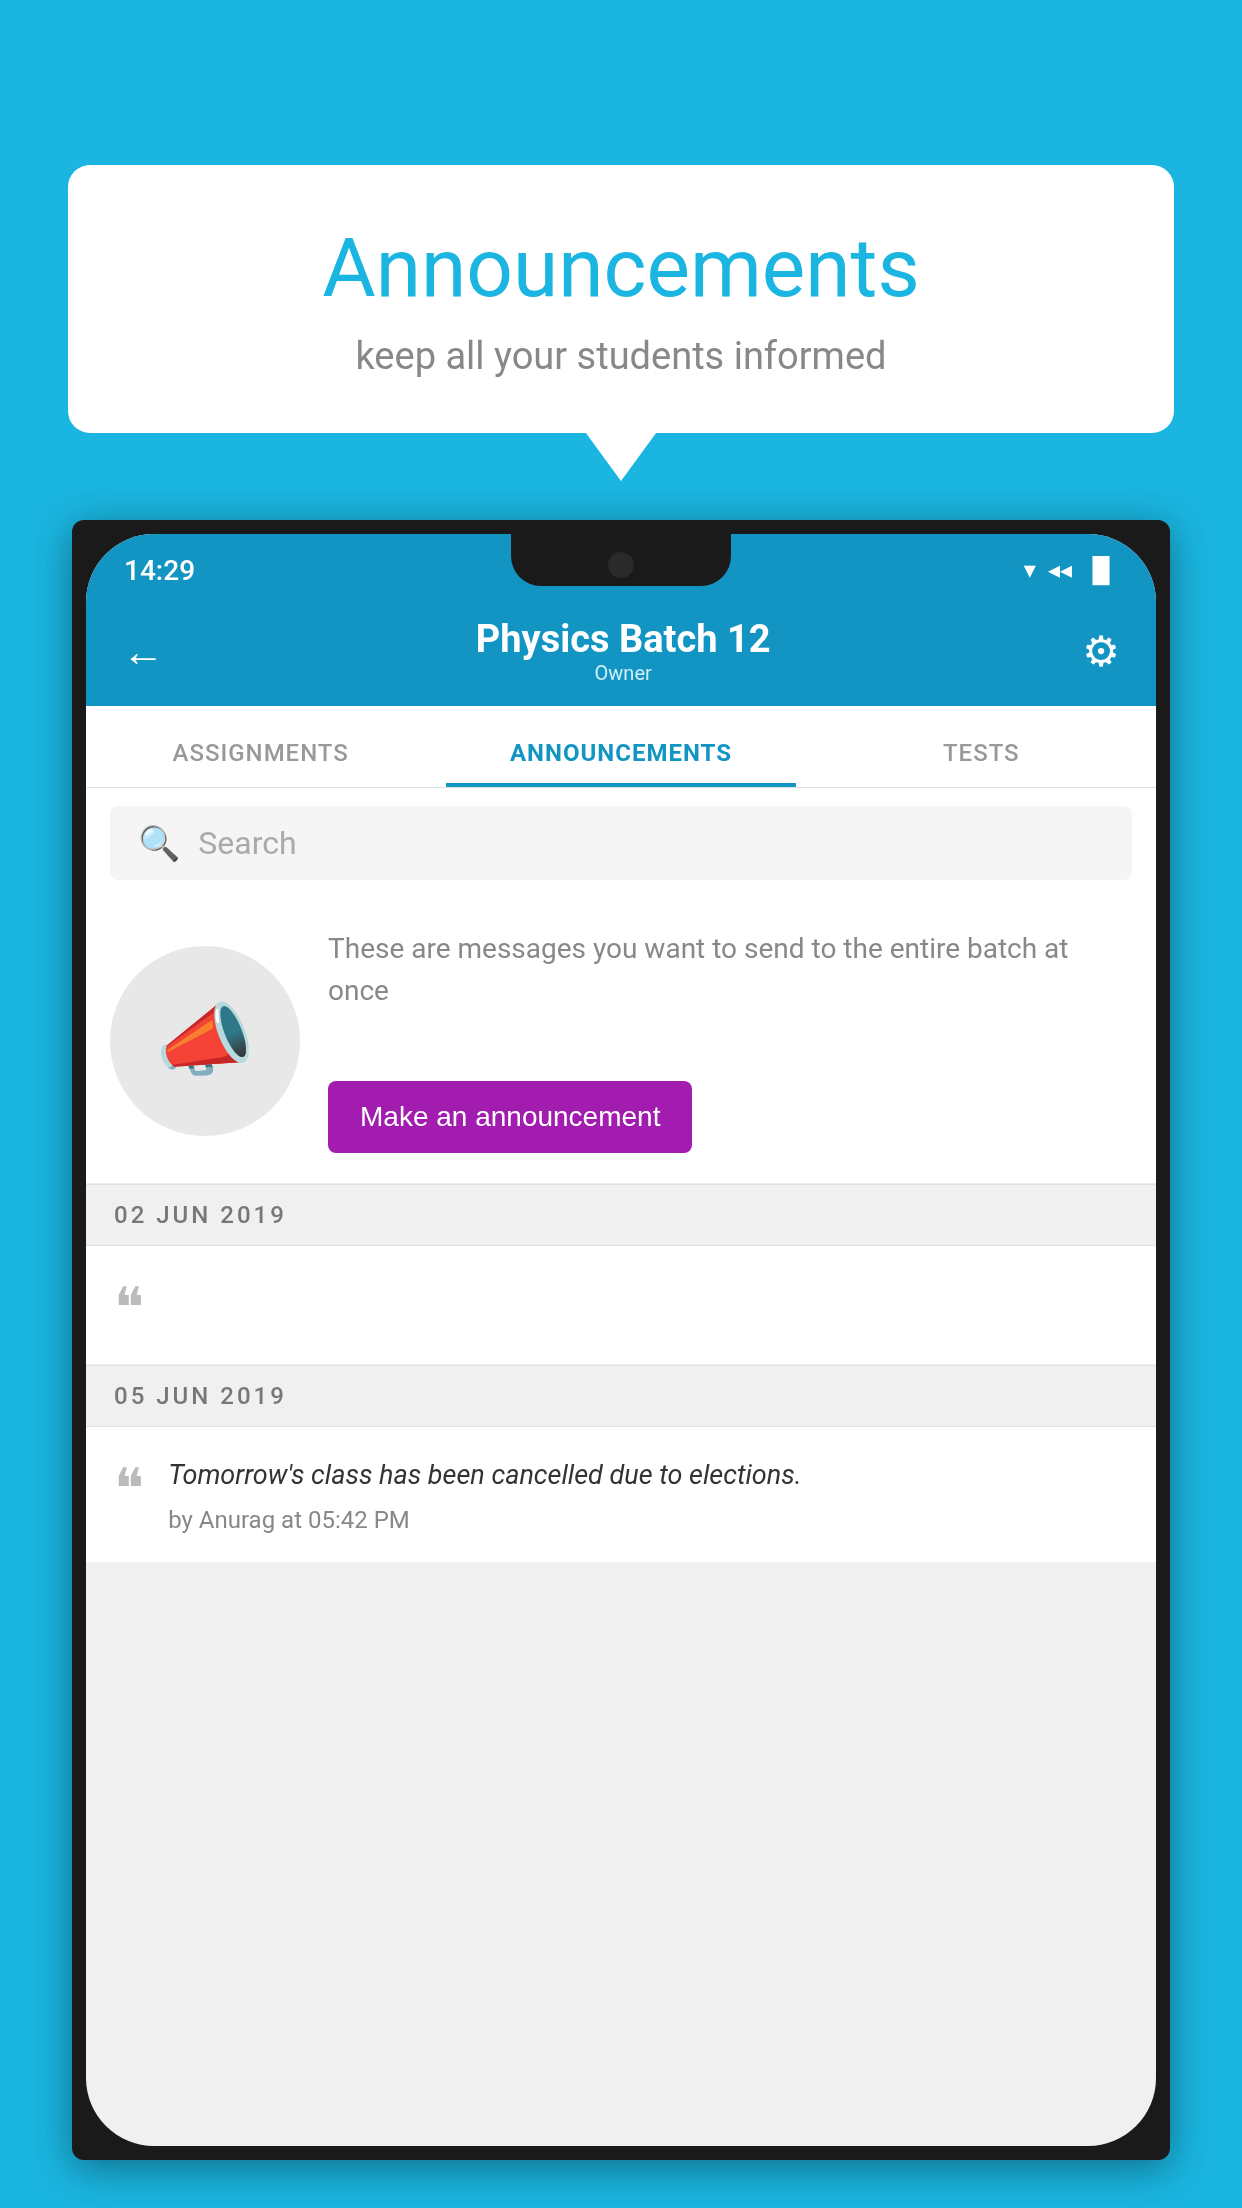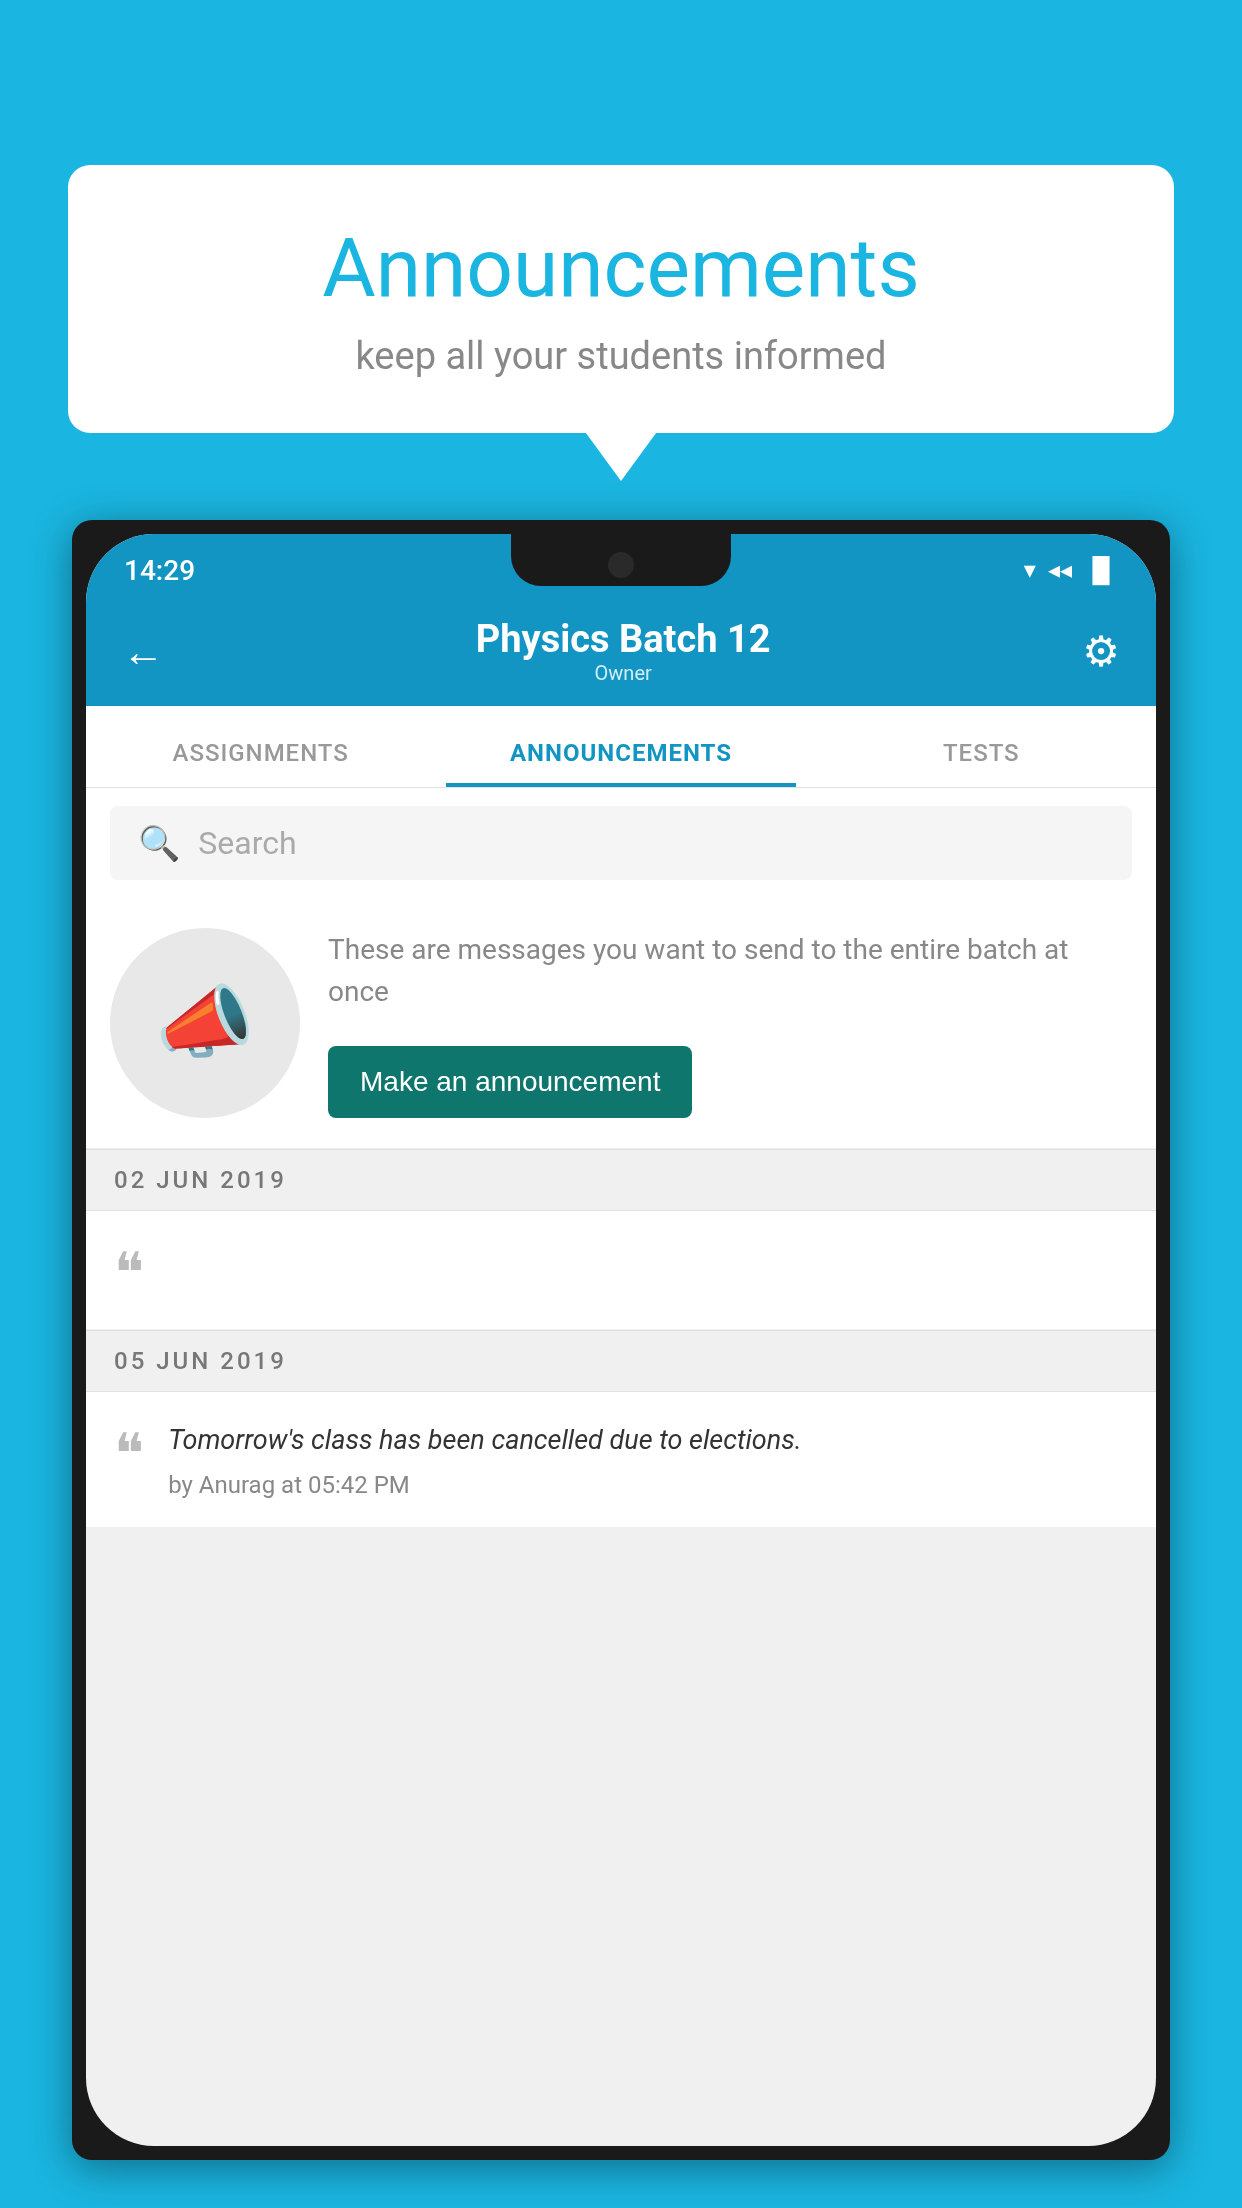--- a/index.html
+++ b/index.html
@@ -60,21 +60,21 @@
     .phone-container {
       position: absolute;
       top: 520px;
       left: 72px;
       right: 72px;
       bottom: 0;
     }
 
     .phone-outer {
       background: #1a1a1a;
-      border-radius: 20px;
+      border-radius: 12px;
       padding: 14px;
       position: relative;
       height: 1640px;
       box-shadow: 0 8px 40px rgba(0,0,0,0.4);
     }
 
     .phone-notch-area {
       position: absolute;
       top: 14px;
       left: 50%;
@@ -259,29 +259,30 @@
     }
 
     .promo-description {
       color: #888888;
       font-size: 28px;
       line-height: 1.5;
       margin-bottom: 33px;
     }
 
     .make-announcement-btn {
-      background: #0f766e;
+      background: #a21caf;
       color: #ffffff;
       border: none;
       border-radius: 8px;
       padding: 20px 32px;
       font-size: 28px;
       font-weight: 500;
       cursor: pointer;
       display: inline-block;
+      margin-top: 36px;
     }
 
     
     .date-separator {
       background: #f0f0f0;
       padding: 16px 28px;
       color: #777777;
       font-size: 24px;
       letter-spacing: 3px;
       font-weight: 500;

